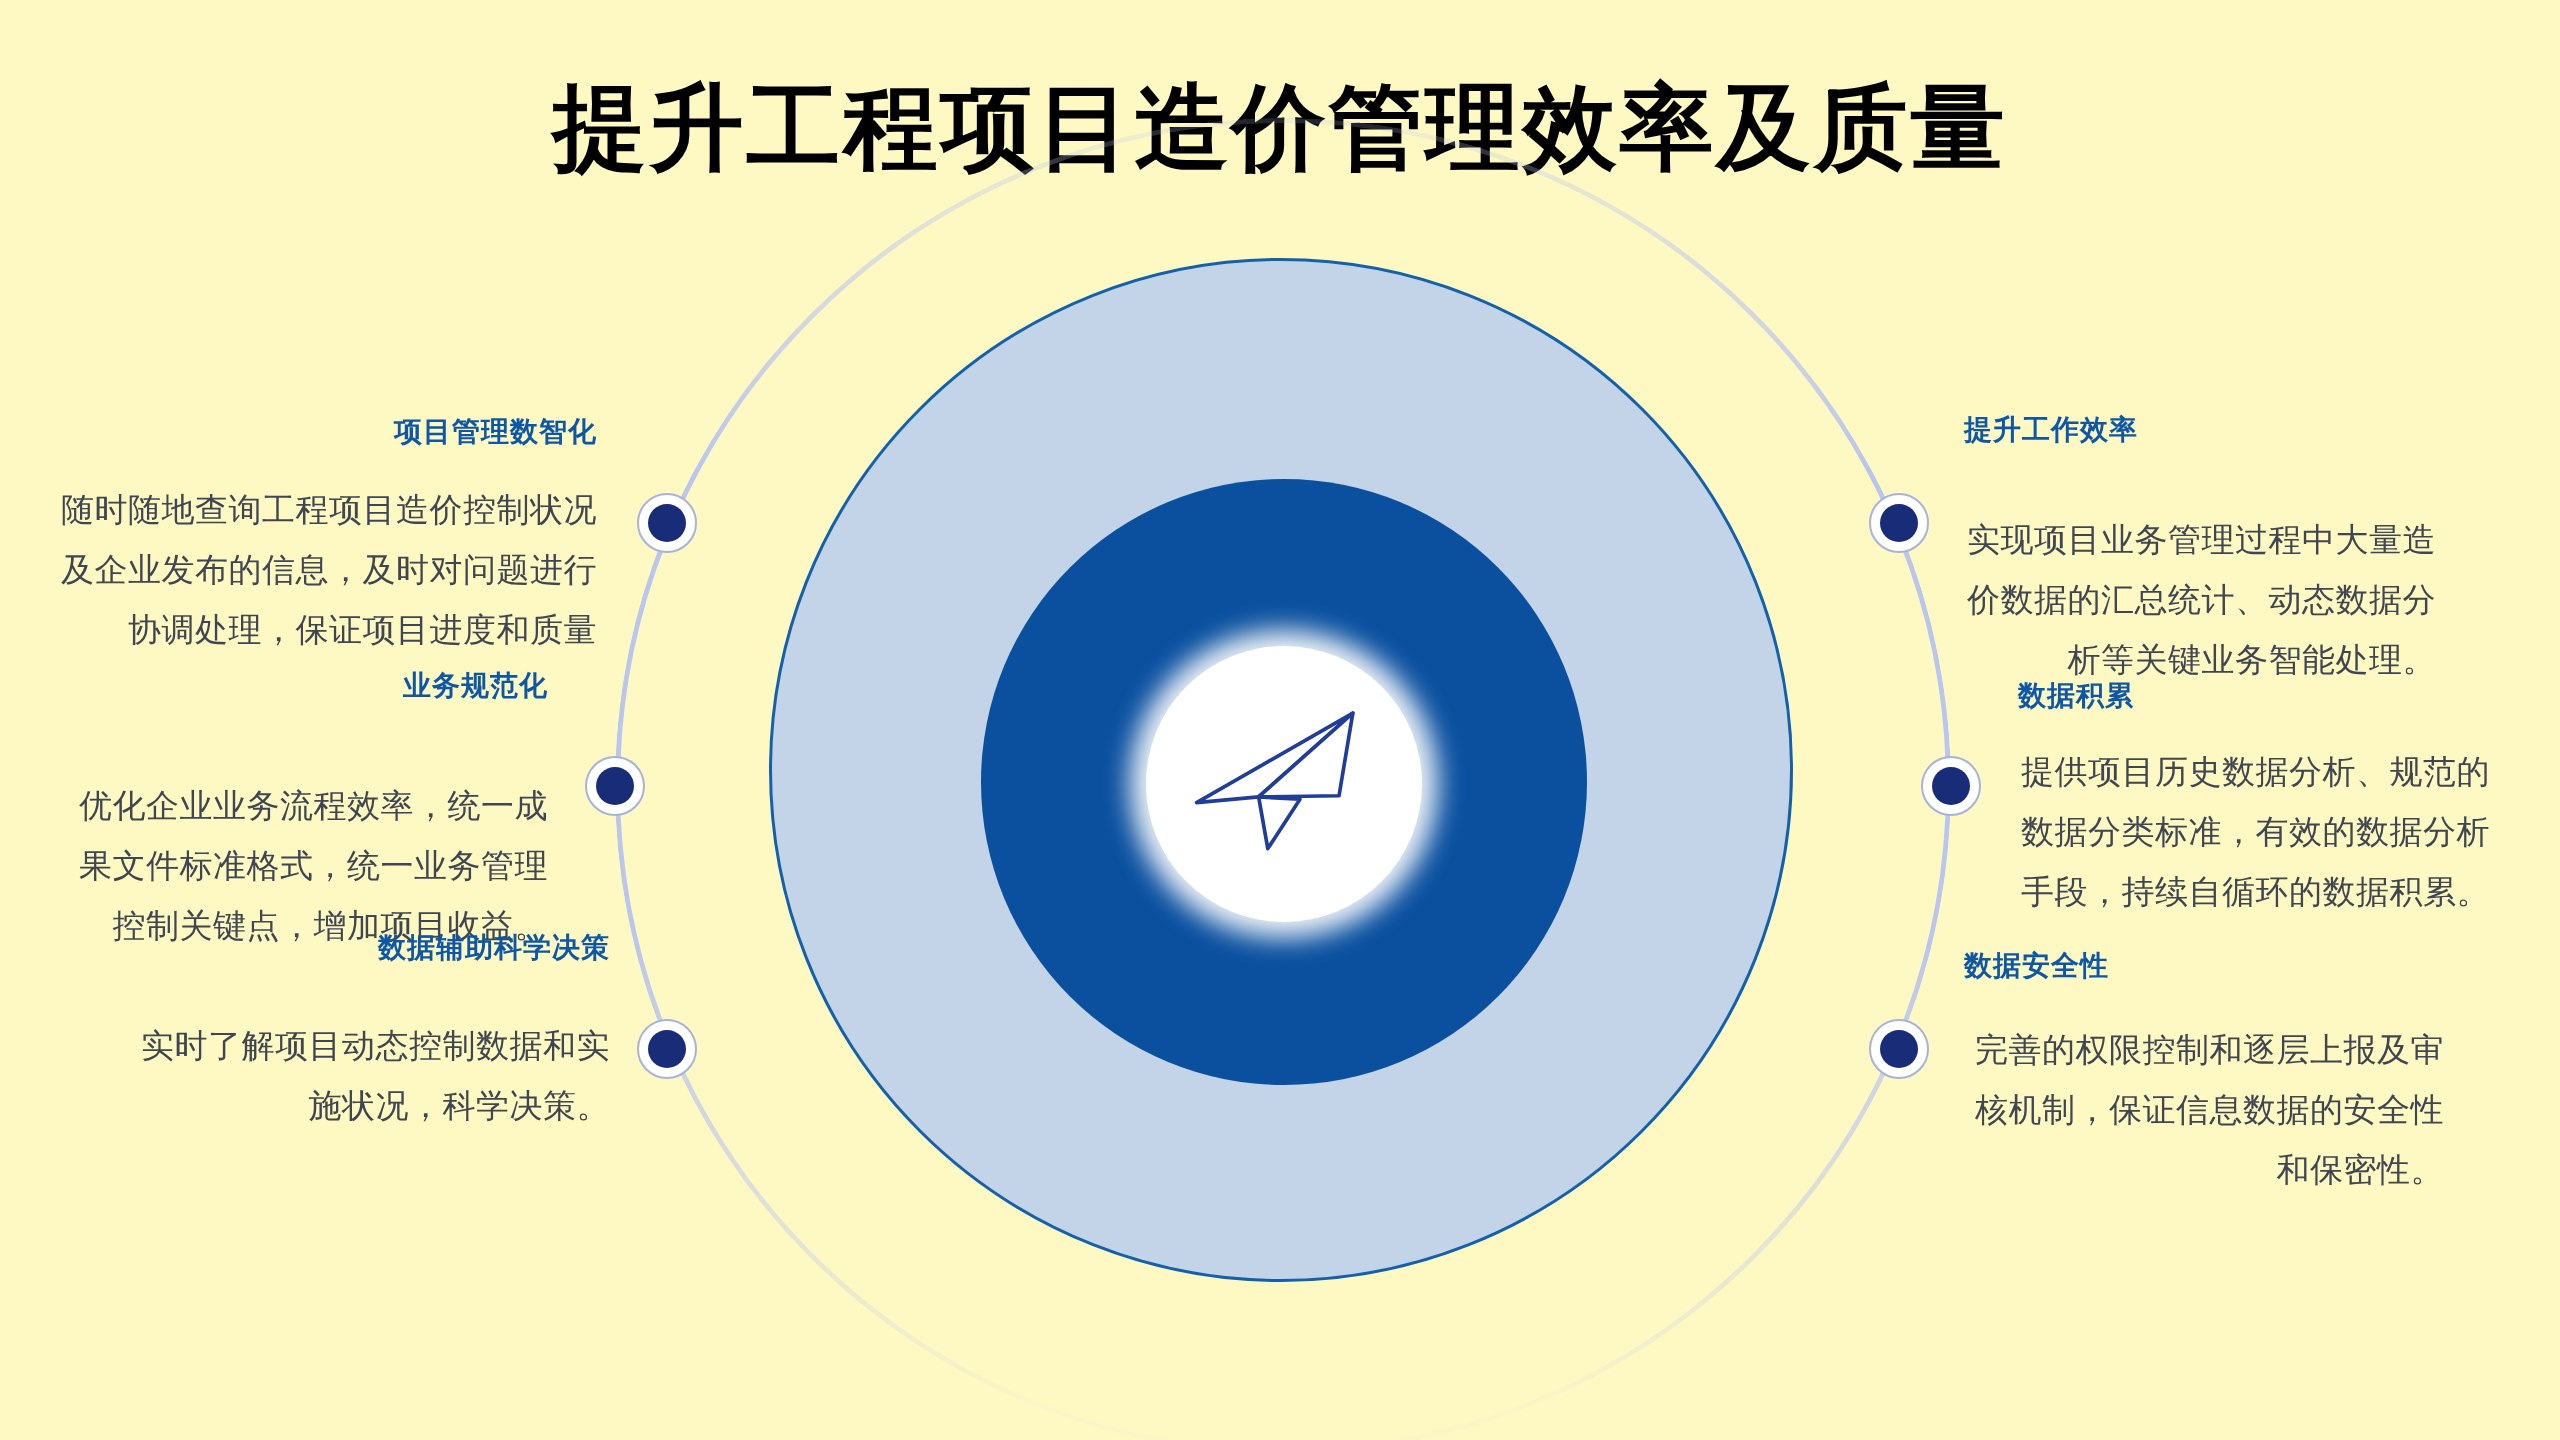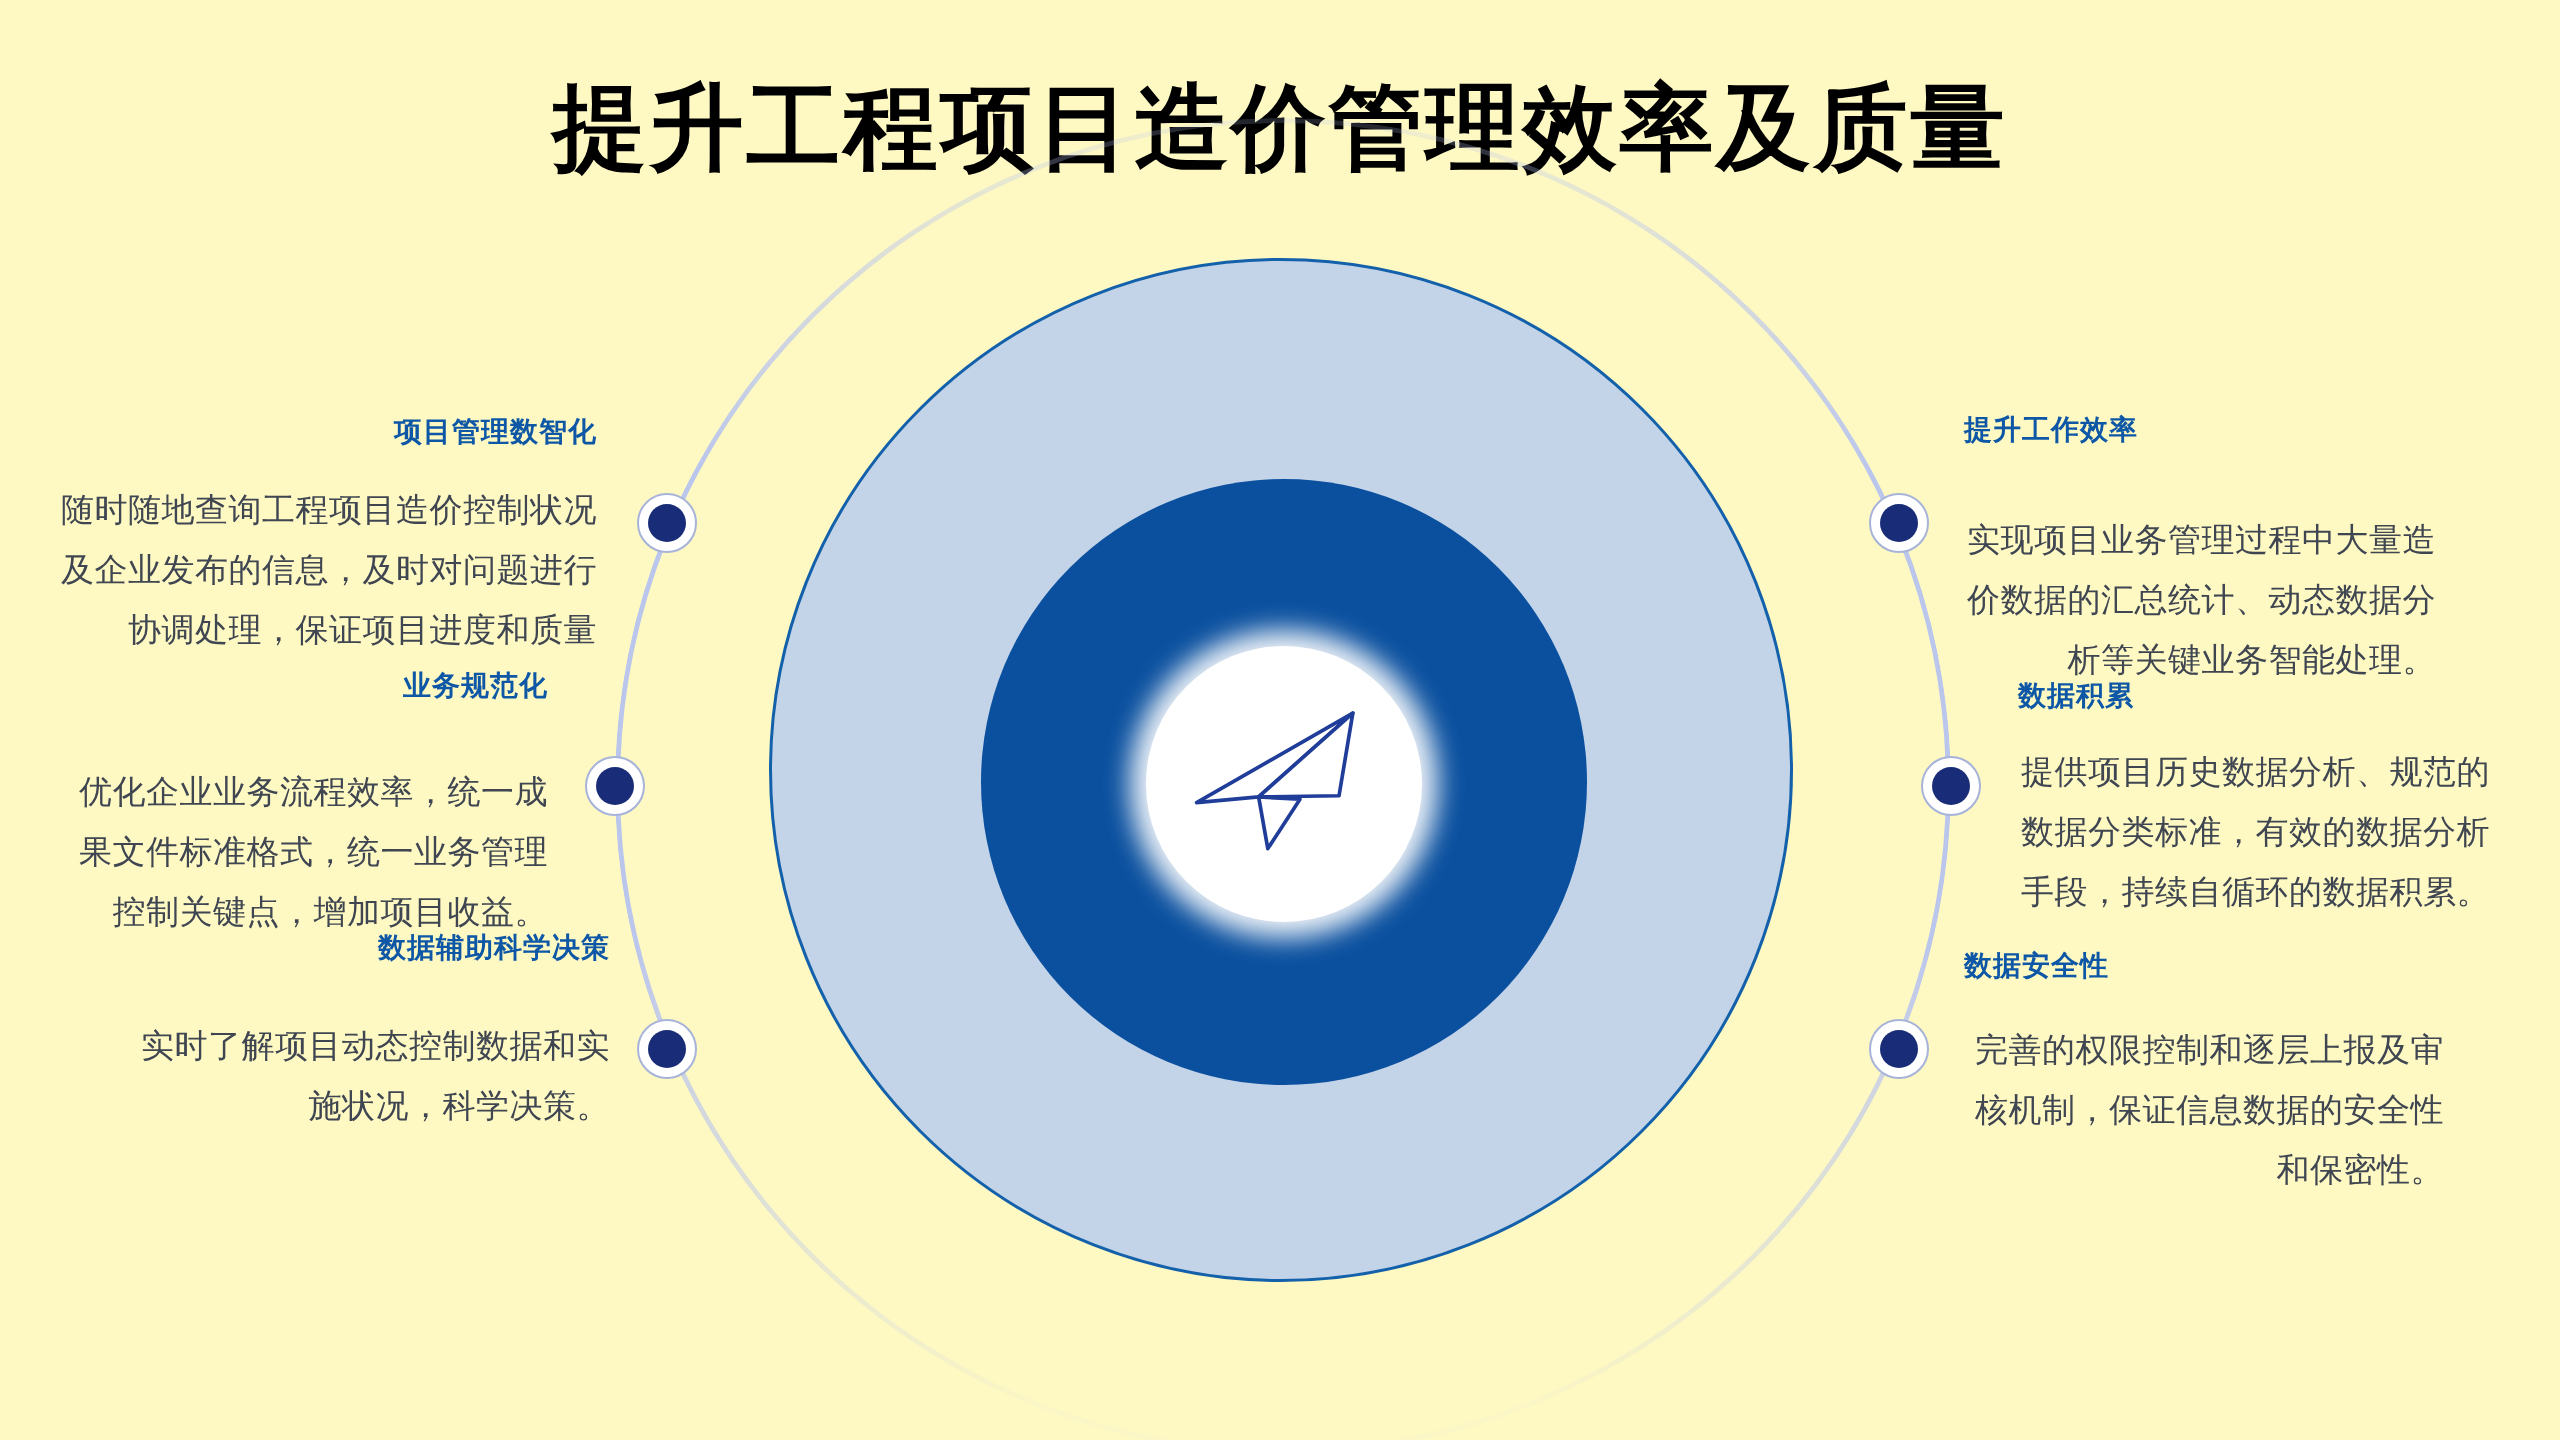--- a/index.html
+++ b/index.html
@@ -92,21 +92,21 @@
     letter-spacing:0.5px;
   }
   .left .heading{text-align:right;}
   .left .body{text-align:right;}
   .right .heading{text-align:left;}
   .right .body{text-align:right;}
   
   .b-l1{left:52px;  top:408px; width:545px;}
   .b-l1 .heading{margin-bottom:24px;}
   .b-l2{left:76px;  top:662px; width:472px;}
-  .b-l2 .heading{margin-bottom:52px;}
+  .b-l2 .heading{margin-bottom:66px;}
   .b-l3{left:118px; top:924px; width:492px;}
   .b-l3 .heading{margin-bottom:44px;}
   .b-r1{left:1964px; top:406px; width:472px;}
   .b-r1 .heading{margin-bottom:56px;}
   .b-r2{left:2018px; top:672px; width:472px;}
   .b-r2 .heading{margin-bottom:22px;}
   .b-r3{left:1964px; top:942px; width:480px;}
   .b-r3 .heading{margin-bottom:30px;}
 </style>
 </head>

